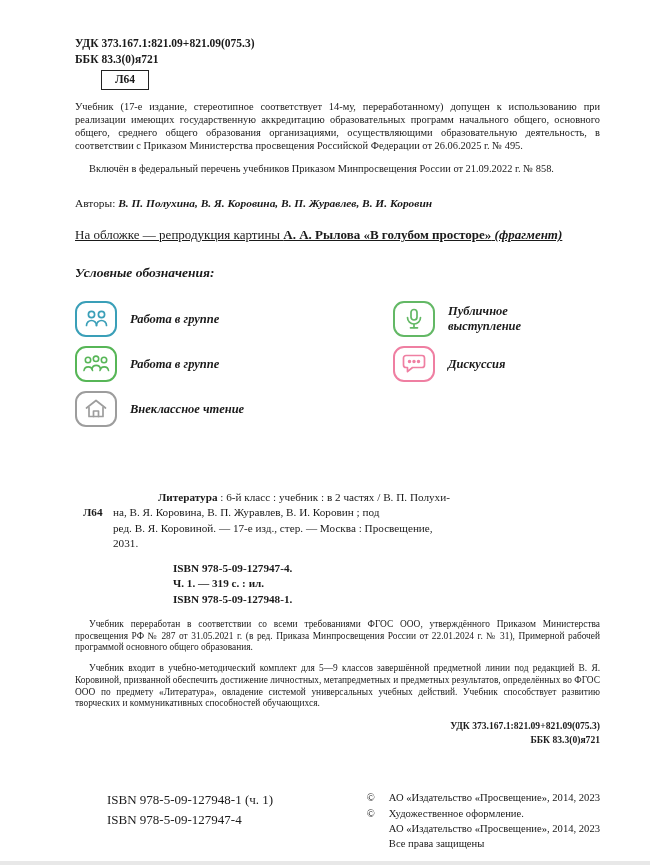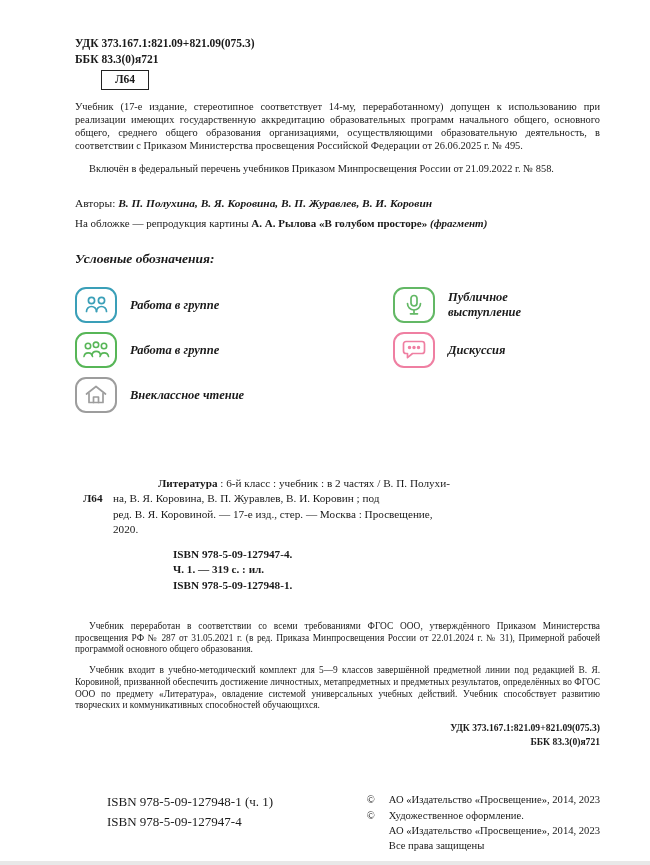--- a/index.html
+++ b/index.html
@@ -11,41 +11,41 @@
   }
   .meta-top { font-weight:bold; font-size:11.5px; line-height:1.35; }
   .code-box {
     display:inline-block; border:1px solid #222; padding:1px 13px;
     margin-left:26px; margin-top:3px; font-weight:bold; font-size:11.5px;
   }
   .annot { margin-top:10px; font-size:10.4px; line-height:1.25; text-align:justify; }
   .annot.p2 { text-indent:14px; }
   .authors { margin-top:22px; font-size:11.4px; }
   .authors .names { font-weight:bold; font-style:italic; }
-  .cover { margin-top:8px; font-size:11px; }
+  .cover { margin-top:18px; font-size:13px;text-decoration:underline; }
   .cover .b { font-weight:bold; }
   .cover .bi { font-weight:bold; font-style:italic; }
   .legend-title { text-align:left; font-weight:bold; font-style:italic; font-size:13.5px; margin:22px 40px 20px 0; }
   .legend { display:flex; }
   .col-left { width:318px; }
   .col-right { flex:1; }
   .litem { display:flex; align-items:center; gap:13px; margin-bottom:9px; }
   .icon-box {
     width:42px; height:36px; min-width:42px; border:2.5px solid currentColor;
     border-radius:11px; display:flex; align-items:center; justify-content:center;
     box-sizing:border-box; background:#fff;
   }
   .litem-label { font-weight:bold; font-style:italic; font-size:12.5px; line-height:1.18; color:#1a1a1a; max-width:120px; }
   .catalog { margin-top:54px; margin-left:38px; position:relative; font-size:11.2px; line-height:1.38; }
   .catalog-code { position:absolute; left:-30px; top:15px; font-weight:bold; }
   .cat-l1 { text-indent:45px; }
   .cat-title { font-weight:bold; }
   .isbn-block { margin-left:60px; font-weight:bold;margin-top:9px; }
   .small-par { margin-top:9px; font-size:9.4px; line-height:1.24; text-align:justify; text-indent:14px; }
-  .small-par.first { margin-top:28px; }
+  .small-par.first { margin-top:12px; }
   .udk-bottom { text-align:right; font-weight:bold; font-size:9.6px; line-height:1.4; margin-top:7px; }
   .footer { display:flex; justify-content:space-between; margin-top:44px; }
   .footer-left { font-weight:normal; font-size:13px; line-height:1.55;margin-left:32px; }
   .footer-right { font-size:10.6px; line-height:1.45; }
   .cr-line { display:flex; }
   .cr-mark { width:22px; }
   svg { display:block; }
 </style>
 </head>
 <body>
@@ -140,21 +140,21 @@
       </div>
 
     </div>
   </div>
 
   <div class="catalog">
     <span class="catalog-code">Л64</span>
     <div class="cat-l1"><span class="cat-title">Литература</span><span> : 6-й класс : учебник : в 2 частях / В. П. Полухи-</span></div>
     <div>на,  В.  Я.  Коровина,  В.  П.  Журавлев,  В.  И.  Коровин  ;  под</div>
     <div>ред. В. Я. Коровиной. — 17-е изд., стер. — Москва : Просвещение,</div>
-    <div>2020.</div>
+    <div>2031.</div>
     <div class="isbn-block">
       <div>ISBN 978-5-09-127947-4.</div>
       <div>Ч. 1. — 319 с. : ил.</div>
       <div>ISBN 978-5-09-127948-1.</div>
     </div>
   </div>
 
   <p class="small-par first">Учебник переработан в соответствии со всеми требованиями ФГОС ООО, утверждённого Приказом Министерства просвещения РФ № 287 от 31.05.2021 г. (в ред. Приказа Минпросвещения России от 22.01.2024 г. № 31), Примерной рабочей программой основного общего образования.</p>
   <p class="small-par">Учебник входит в учебно-методический комплект для 5—9 классов завершённой предметной линии под редакцией В. Я. Коровиной, призванной обеспечить достижение личностных, метапредметных и предметных результатов, определённых во ФГОС ООО по предмету «Литература», овладение системой универсальных учебных действий. Учебник способствует развитию творческих и коммуникативных способностей обучающихся.</p>
 

